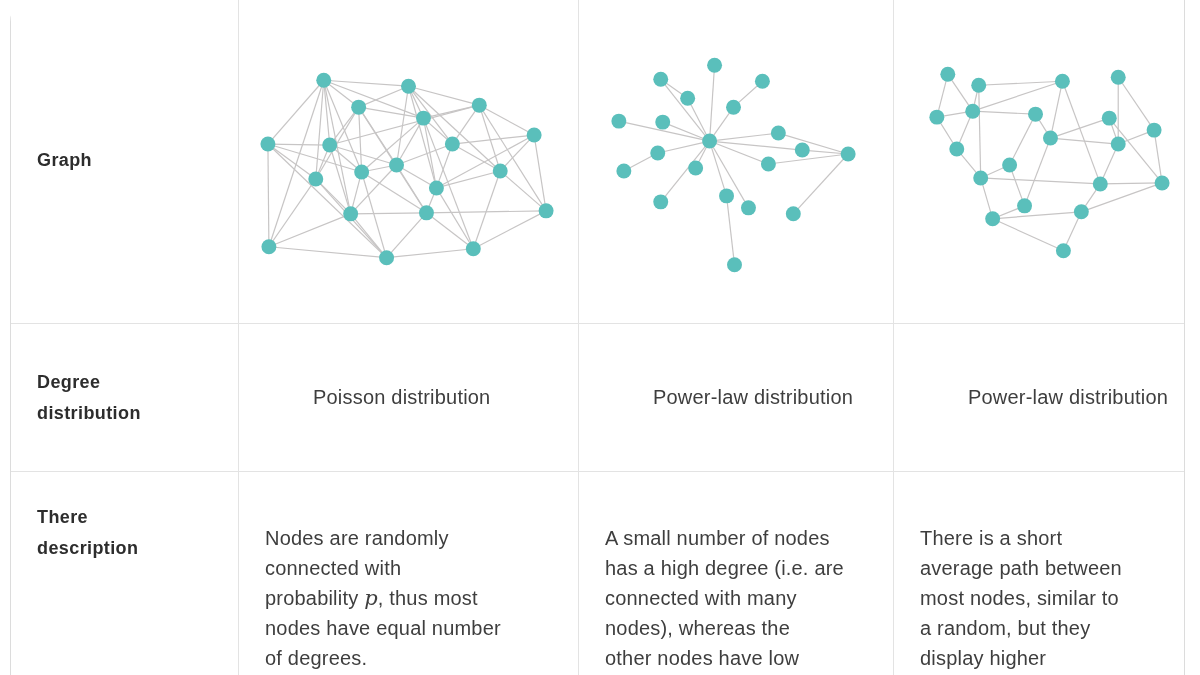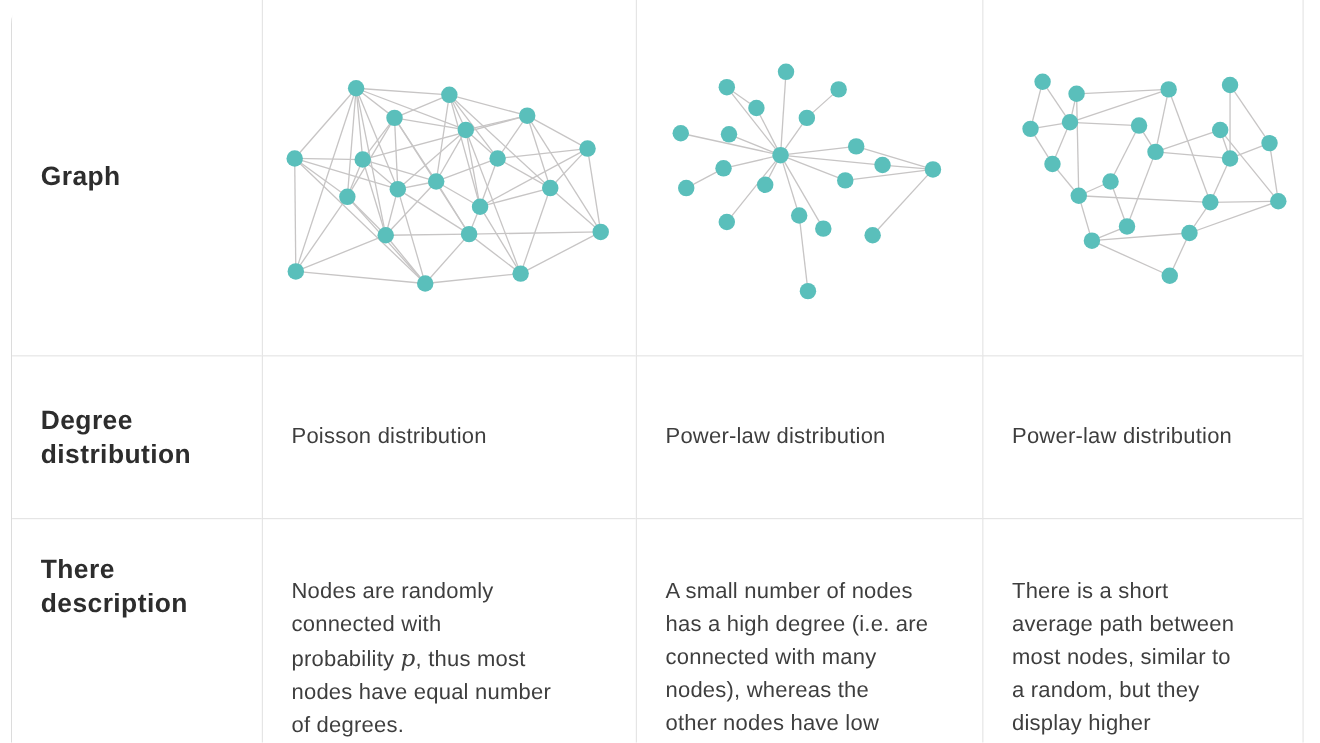--- a/index.html
+++ b/index.html
@@ -22,30 +22,30 @@
     grid-template-rows:326px 148px 1fr;
   }
   .cell { position:relative; background:#ffffff; }
   .bl { border-left:1px solid #e3e3e3; }
   .bt { border-top:1px solid #e3e3e3; }
   .headcell {
     display:flex; align-items:center;
     padding-left:26px; padding-right:10px;
   }
   .headcell span {
-    font-size:24px; font-weight:bold; color:#2d2d2d;
+    font-size:18px; font-weight:bold; color:#2d2d2d;
     letter-spacing:.4px; line-height:31px; white-space:pre-line;
   }
   .headcell.top { align-items:flex-start; padding-top:30px; }
   .valuecell {
     display:flex; align-items:center;
     padding-left:26px; padding-right:10px;
   }
   .valuecell span {
-    font-size:20px; color:#3e3e3e; letter-spacing:.2px;
+    font-size:20px; color:#3e3e3e; letter-spacing:.2px;margin-left:48px;
   }
   .desccell {
     padding:21px 12px 0 26px;
     font-size:20px; line-height:30px; color:#3e3e3e;
     letter-spacing:.2px; white-space:pre-line;
   }
   .math-var {
     font-family:"DejaVu Serif","Liberation Serif",serif;
     font-style:italic; font-size:21px;
   }

